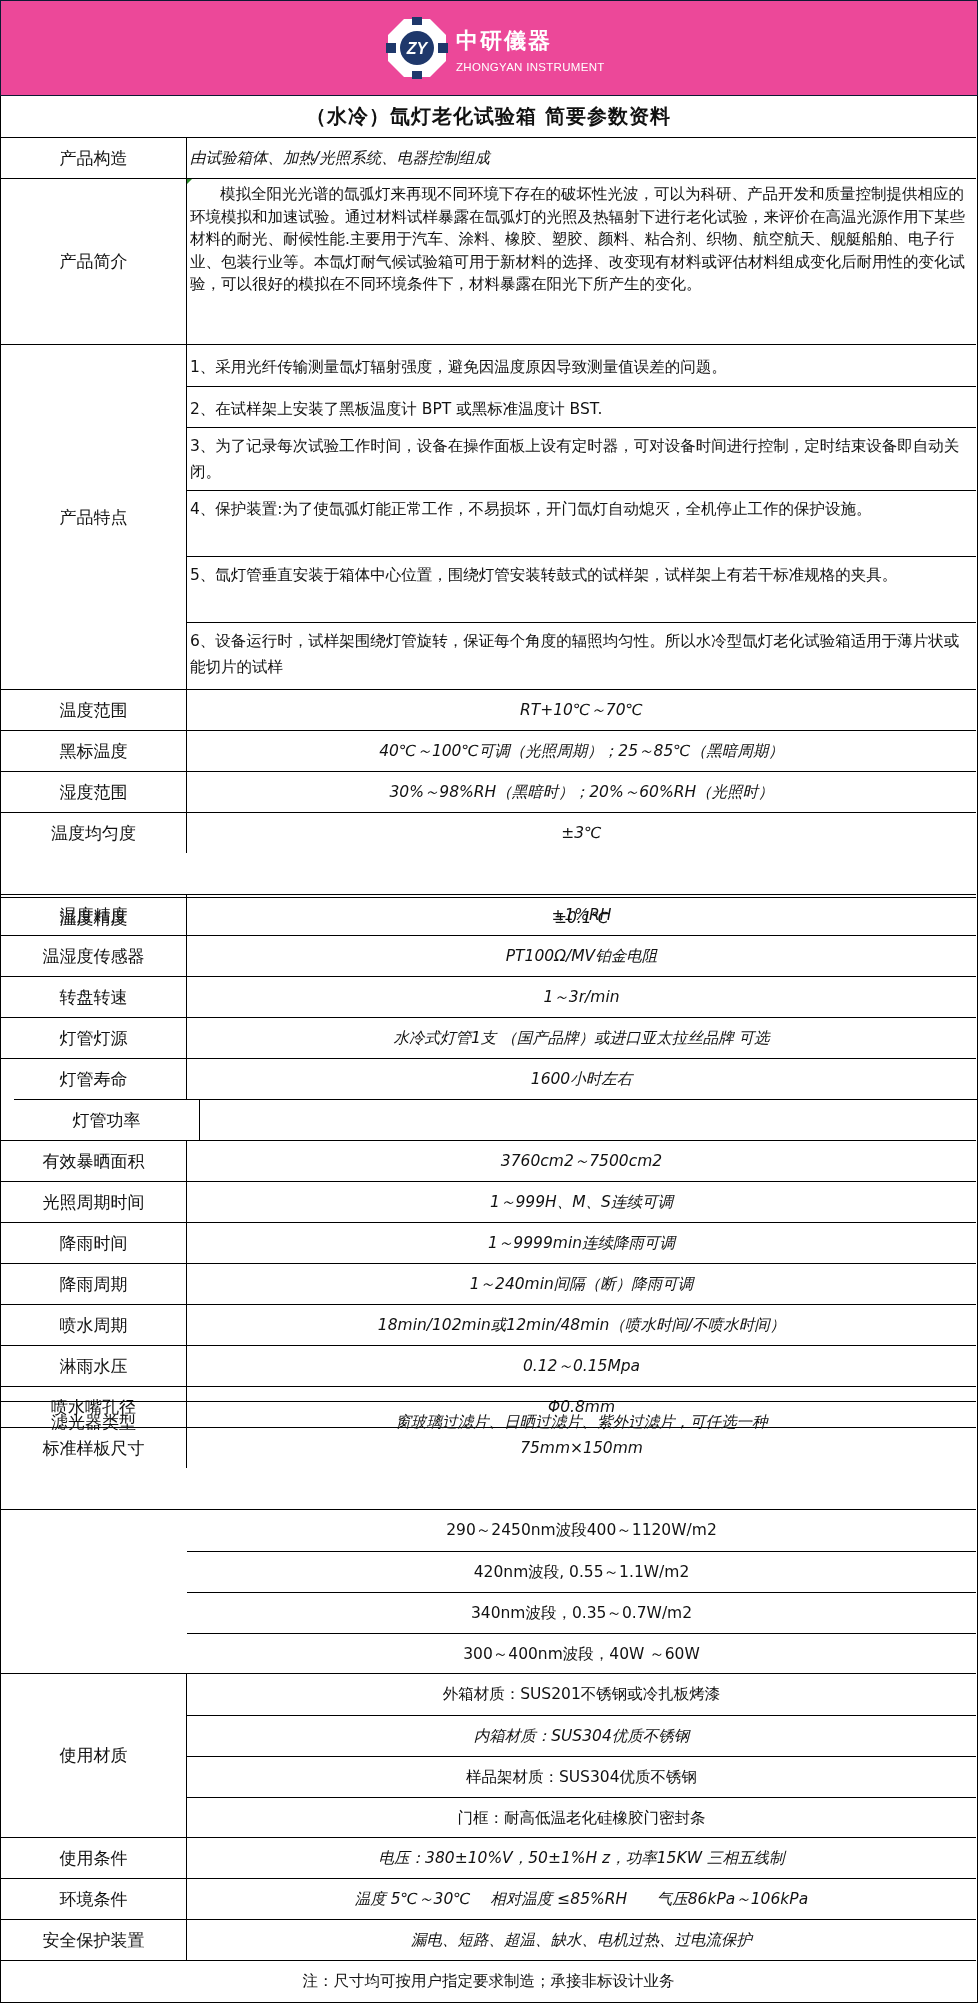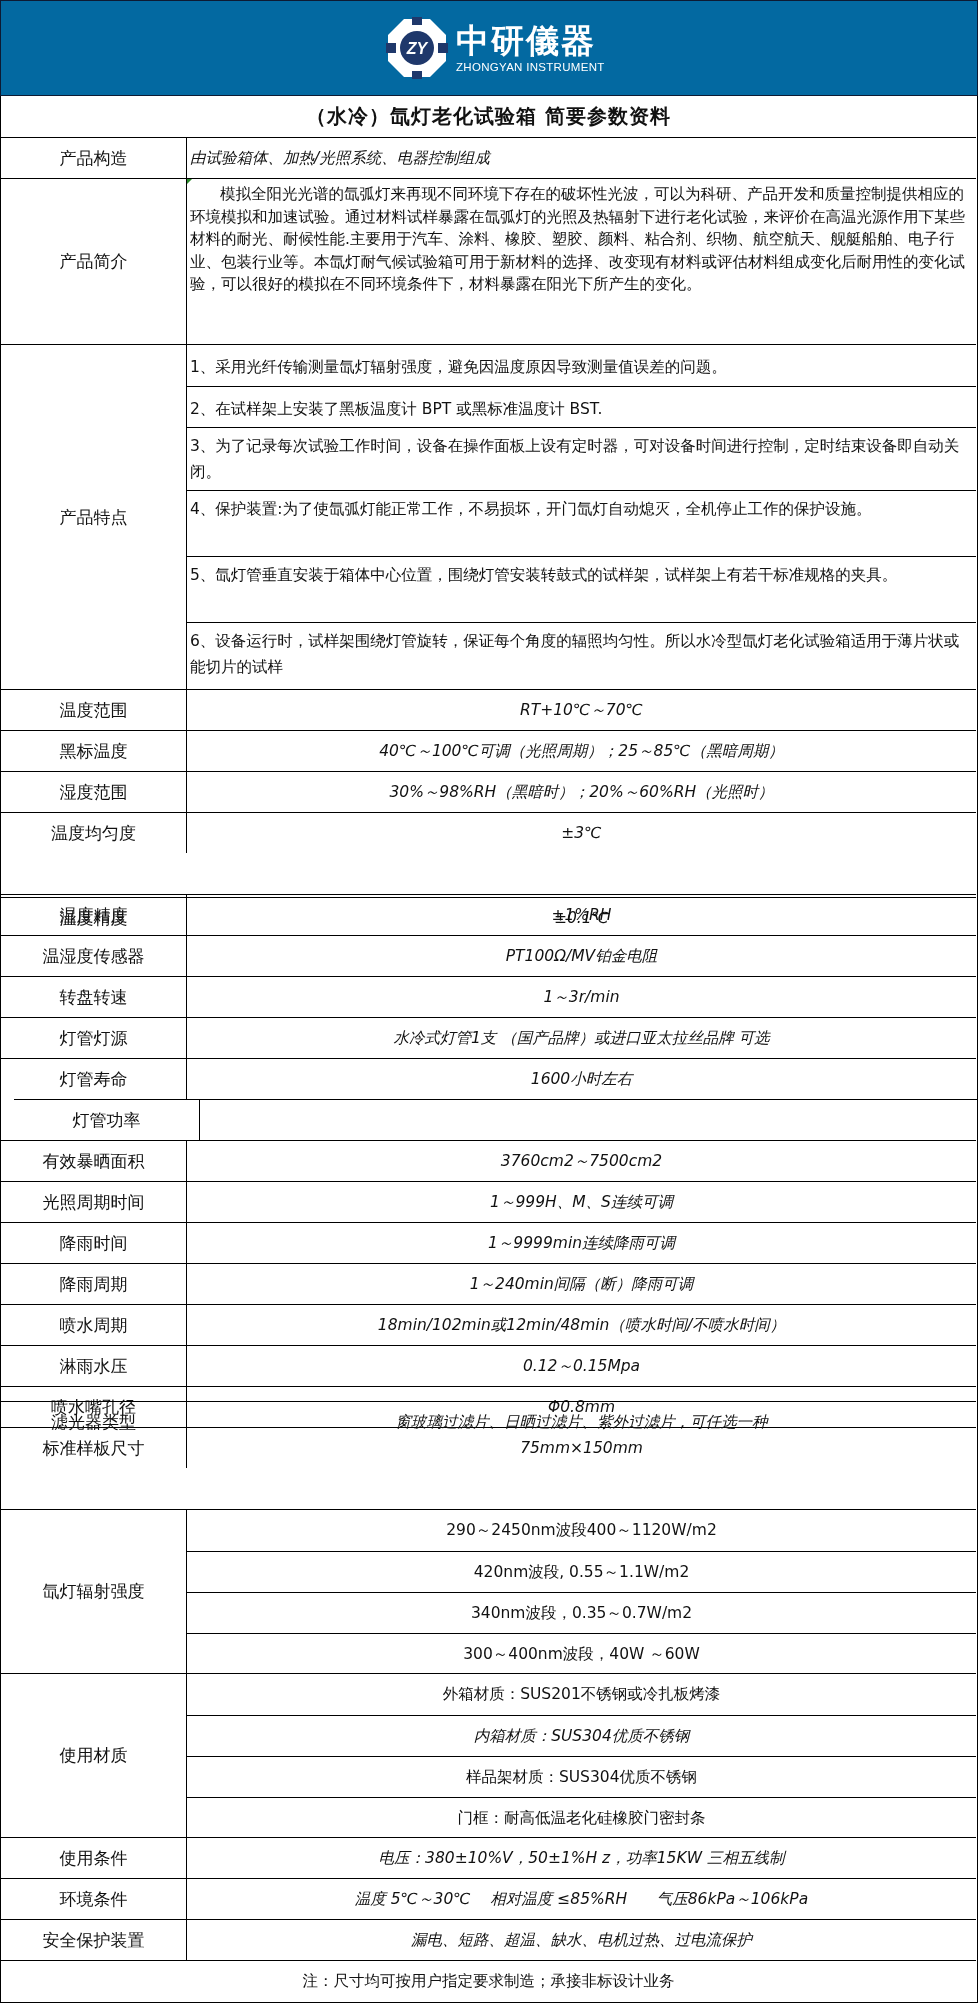--- a/index.html
+++ b/index.html
@@ -1,30 +1,30 @@
 <!DOCTYPE html>
 <html><head>
 <meta charset="utf-8">
 <style>
   * { box-sizing: border-box; margin: 0; padding: 0; }
   html, body { width: 978px; height: 2003px; background: #ffffff; overflow: hidden; }
   body { font-family: "DejaVu Sans", "Liberation Sans", sans-serif; color: #111; }
 
   .banner {
     position: absolute; left: 0; top: 0; width: 978px; height: 96px;
-    background: #0369a1;
+    background: #ec4899;
     border: 1px solid #0d1a33;
   }
   .logo-wrap {
     position: absolute; left: 385px; top: 15px; width: 210px; height: 64px;
     display: flex; align-items: center;
   }
   .logo-mark { width: 62px; height: 62px; position: relative; }
   .logo-text { margin-left: 8px; display: flex; flex-direction: column; color: #ffffff; }
-  .logo-cn { font-size: 33px; font-weight: bold; letter-spacing: 2px; line-height: 38px; white-space: nowrap; }
+  .logo-cn { font-size: 22px; font-weight: bold; letter-spacing: 2px; line-height: 38px; white-space: nowrap; }
   .logo-en { font-family: "Liberation Sans", sans-serif; font-size: 11.5px; letter-spacing: 0.3px; line-height: 14px; white-space: nowrap; }
 
   .sheet {
     position: absolute; left: 0; top: 96px; width: 978px; height: 1907px;
     border: 1.5px solid #000;
     border-top: none;
   }
   .row { position: absolute; left: 0; width: 975px; border-top: 1.5px solid #000; }
   .title-row {
     top: 0; height: 41px; border-top: none;
@@ -190,21 +190,20 @@
   <div class="row" style="top:1331px;height:41px;">
       <div class="label-cell">标准样板尺寸</div>
       <div class="value-cell">75mm×150mm</div>
     </div>
   <div class="row" style="top:1305px;height:41px;padding-left:32px;">
       <div class="label-cell">滤光器类型</div>
       <div class="value-cell">窗玻璃过滤片、日晒过滤片、紫外过滤片，可任选一种</div>
     </div>
 
   <div class="row" style="top:1413px;height:164px;">
-    <div class="label-cell">氙灯辐射强度</div>
     <div class="sub-wrap">
       <div class="sub center" style="top:0;height:41px;">290～2450nm波段400～1120W/m2</div>
       <div class="sub center" style="top:41px;height:41px;">420nm波段, 0.55～1.1W/m2</div>
       <div class="sub center" style="top:82px;height:41px;">340nm波段，0.35～0.7W/m2</div>
       <div class="sub center" style="top:123px;height:41px;">300～400nm波段，40W ～60W</div>
     </div>
   </div>
 
   <div class="row" style="top:1577px;height:164px;">
     <div class="label-cell">使用材质</div>

